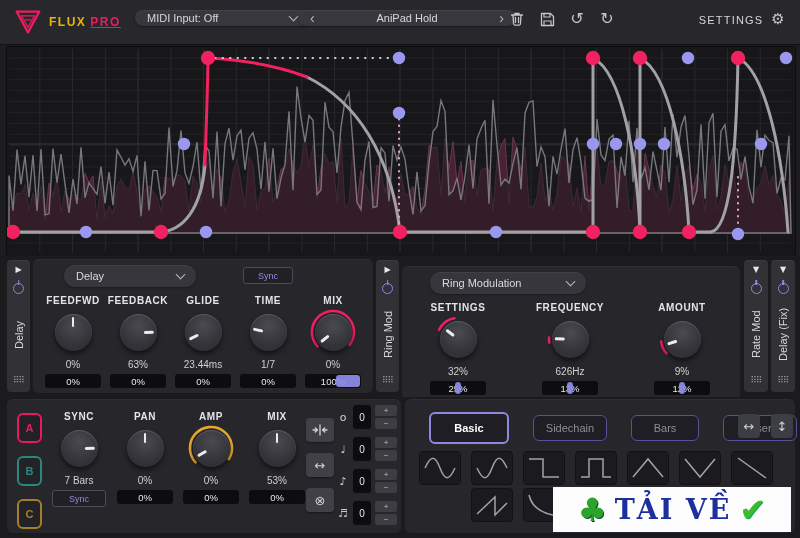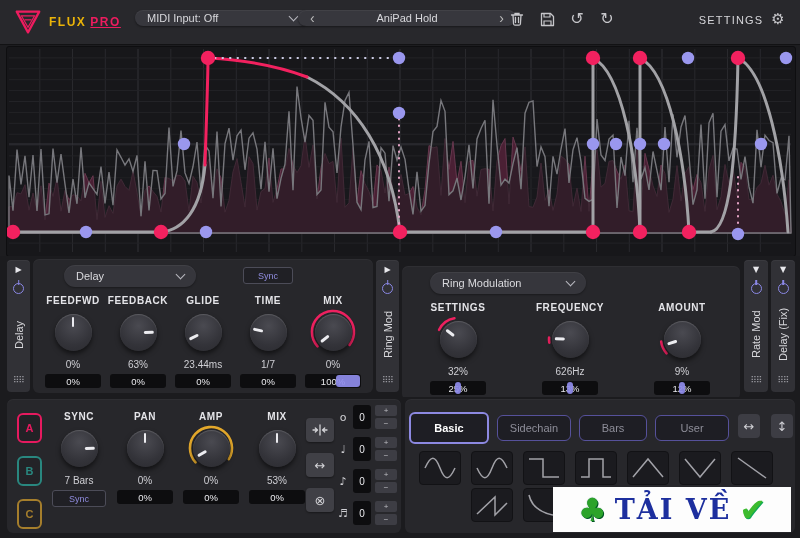--- a/index.html
+++ b/index.html
@@ -70,21 +70,21 @@
   .tool{width:28px;height:24px;background:#404046;border-radius:4px;display:flex;align-items:center;justify-content:center;
         color:#d2d2d6;cursor:pointer;box-shadow:0 1px 2px rgba(0,0,0,.4);font-family:"DejaVu Sans",sans-serif;font-size:13px;}
   .steppers{position:absolute;left:330px;top:6px;display:flex;flex-direction:column;gap:8px;}
   .steprow{display:flex;align-items:center;gap:4px;height:24px;}
   .noteic{width:12px;text-align:center;font-family:"DejaVu Sans",sans-serif;font-size:11px;color:#d0d0d4;}
   .stepval{width:18px;height:24px;background:#0d0d0f;border-radius:3px;display:flex;align-items:center;
            justify-content:center;font-size:10px;color:#e8e8ec;}
   .stepbtns{display:flex;flex-direction:column;gap:2px;}
   .stepbtn{width:22px;height:11px;background:#3d3d44;border-radius:2px;color:#bcbcc2;font-size:8px;
            display:flex;align-items:center;justify-content:center;cursor:pointer;}
-  .tabs{position:absolute;left:4px;top:13px;display:flex;align-items:center;gap:8px;text-align:right;}
+  .tabs{position:absolute;left:24px;top:13px;display:flex;align-items:center;gap:24px;text-align:right;}
   .tab{height:24px;border:1px solid #56519b;border-radius:6px;background:#1e1e24;color:#8e8e99;
        font-size:11px;display:flex;align-items:center;justify-content:center;cursor:pointer;}
   .tab.active{height:28px;border:2px solid #8d89e2;color:#fff;font-weight:bold;}
   .flipb{width:22px;height:24px;background:#3d3d44;border-radius:4px;color:#cfcfd4;display:flex;align-items:center;
          justify-content:center;font-family:"DejaVu Sans",sans-serif;font-size:13px;cursor:pointer;}
   .tilegrid{position:absolute;left:0;top:0;}
   .tile{position:absolute;width:40px;height:32px;background:#1b1b1f;border-radius:4px;border:1px solid #121215;cursor:pointer;}
   
   .watermark{position:absolute;left:553px;top:487px;width:238px;height:45px;background:#fdfdfd;
              display:flex;align-items:center;justify-content:center;gap:8px;z-index:50;}

